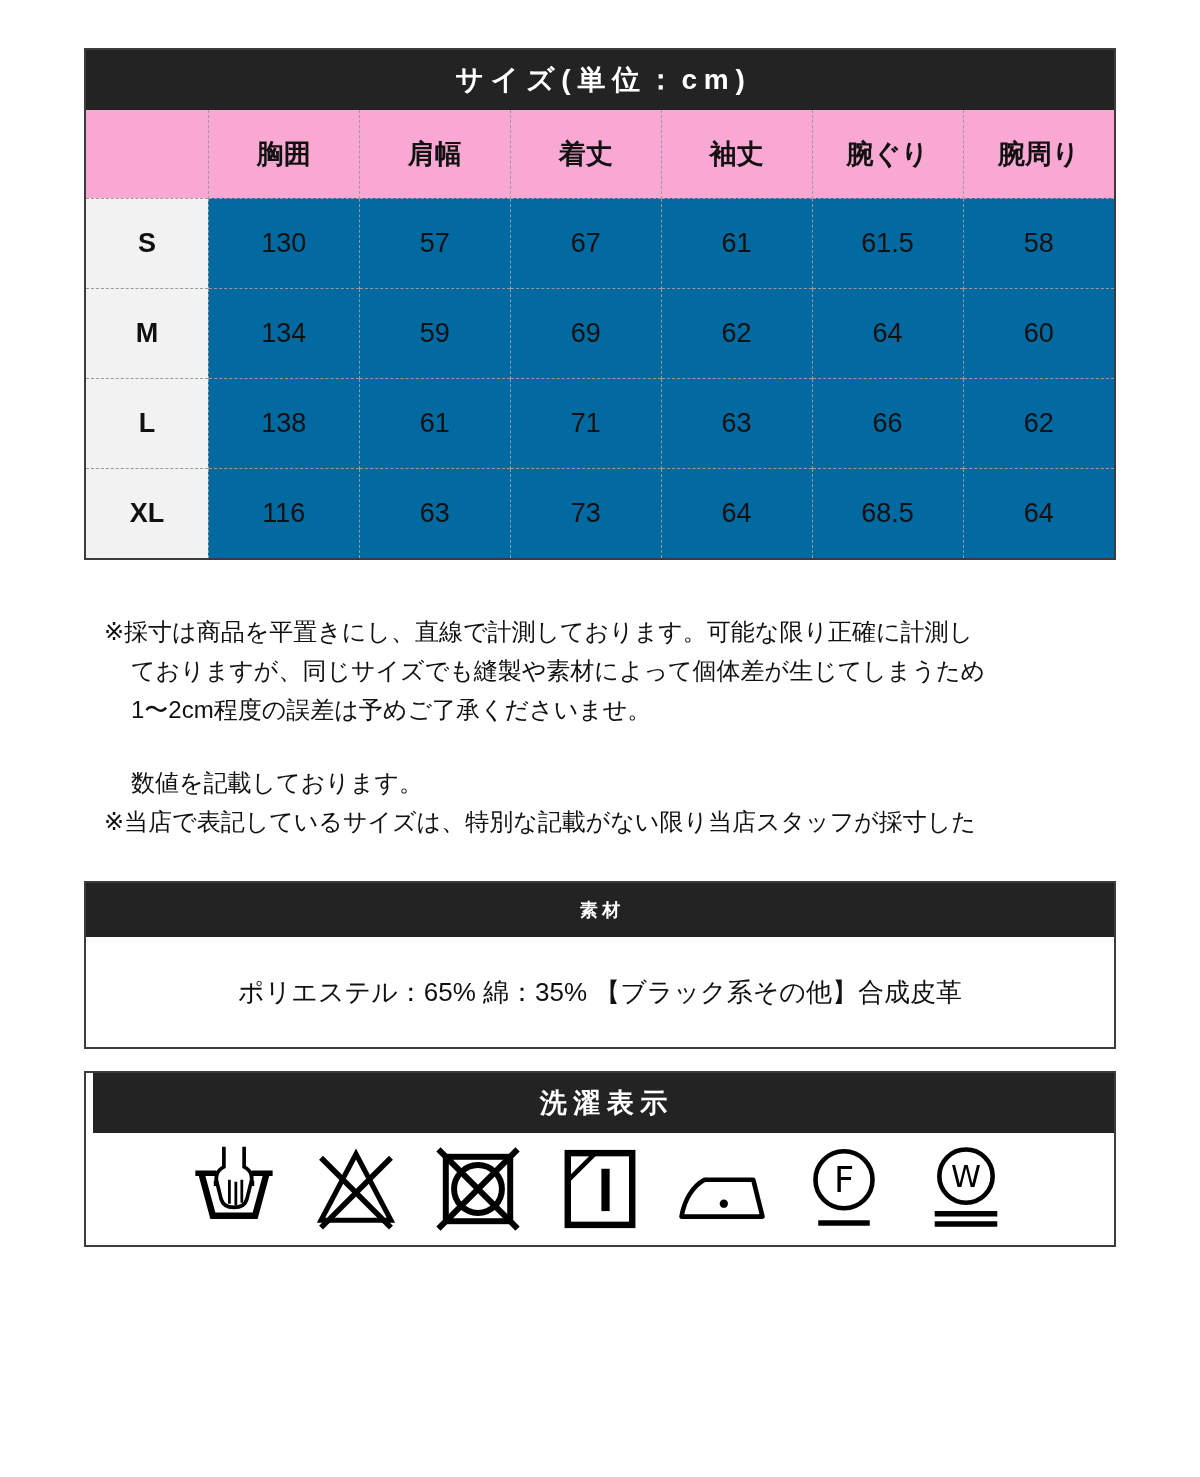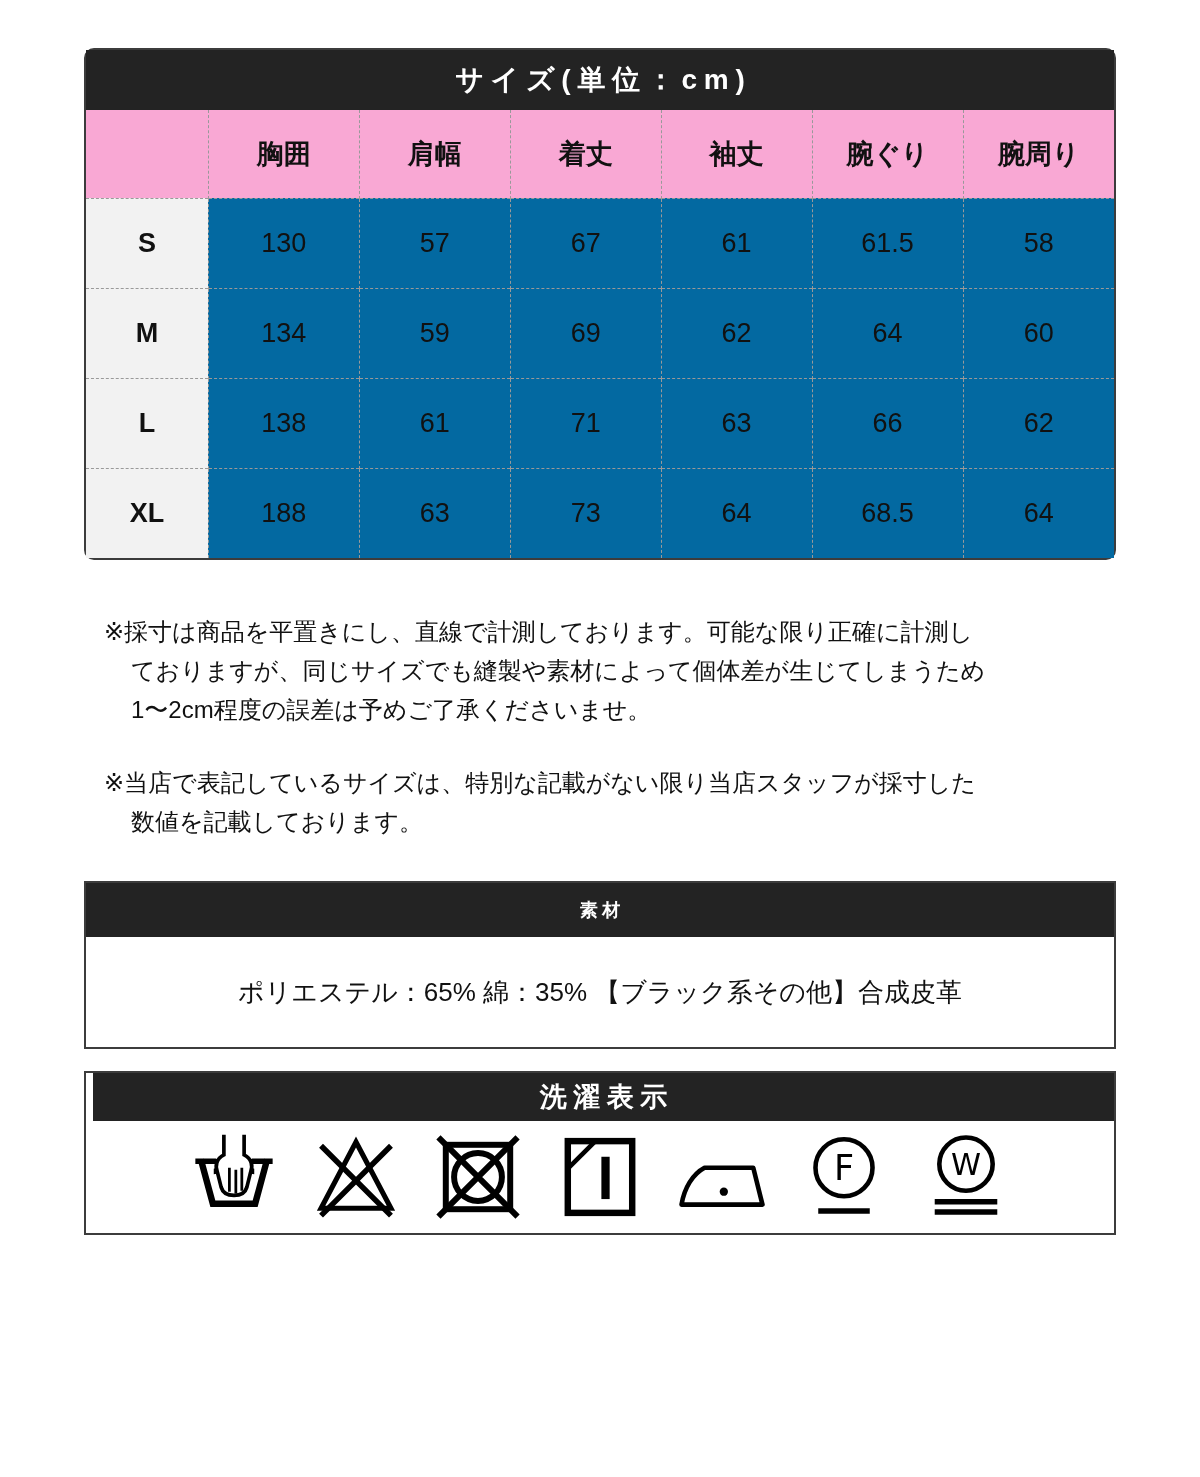--- a/index.html
+++ b/index.html
@@ -7,21 +7,21 @@
     width:1200px; height:1477px; background:#ffffff; overflow:hidden;
     font-family:"Liberation Sans","DejaVu Sans",sans-serif; color:#111;
     box-sizing:border-box;
   }
   .panel { margin:0 84px; border:2px solid #3c3c3c; background:#fff; }
   .bar {
     background:#232323; color:#fff; display:flex; align-items:center; justify-content:center;
     font-weight:bold; font-size:28px; letter-spacing:0.24em; text-indent:0.24em;
   }
   
-  .size-panel { margin-top:48px;border-radius:10px; }
+  .size-panel { margin-top:48px; }
   .size-panel .bar { height:60px; }
   table.size-table { width:100%; border-collapse:collapse; table-layout:fixed; }
   .size-table col.label-col { width:11.9%; }
   .size-table th, .size-table td { text-align:center; vertical-align:middle; font-size:27px; padding:0; }
   .size-table thead tr { height:88px; }
   .size-table thead th { background:#f9a8d4; font-weight:bold; }
   .size-table tbody tr { height:90px; }
   .size-table tbody th { background:#f2f2f2; font-weight:bold; }
   .size-table tbody td { background:#0369a1; font-weight:normal; }
   .size-table th + th, .size-table th + td, .size-table td + td { border-left:1px dashed #999; }
@@ -30,21 +30,21 @@
   .notes { margin:52px 84px 0 104px; font-size:24px; line-height:39px; }
   .note + .note { margin-top:34px; }
   .note-line.cont { padding-left:27px; }
   
   .material-panel { margin-top:40px; }
   .material-panel .bar { height:54px; font-size:18px; }
   .material-body { height:110px; display:flex; align-items:center; justify-content:center; font-size:26px; }
   
   .care-panel-1 { margin-top:22px; }
   .care-panel-2 { margin-top:26px; }
-  .care-panel .bar { height:48px; font-size:27px;margin-left:7px; }
+  .care-panel .bar { height:60px; font-size:27px;margin-left:7px; }
   .care-body { height:112px; display:flex; align-items:center; justify-content:center; gap:30px; }
   .care-icon { width:92px; height:92px; display:block; }
   .hidden-defs { position:absolute; width:0; height:0; overflow:hidden; }
 </style>
 </head>
 <body>
 
 <svg class="hidden-defs" aria-hidden="true">
   <defs>
     <g id="ic-hand-wash">
@@ -143,40 +143,40 @@
           <th>L</th>
           <td>138</td>
           <td>61</td>
           <td>71</td>
           <td>63</td>
           <td>66</td>
           <td>62</td>
         </tr>
         <tr>
           <th>XL</th>
-          <td>188</td>
+          <td>116</td>
           <td>63</td>
           <td>73</td>
           <td>64</td>
           <td>68.5</td>
           <td>64</td>
         </tr>
       </tbody>
     </table>
   </div>
 
   <div class="notes">
     <div class="note">
       <div class="note-line">※採寸は商品を平置きにし、直線で計測しております。可能な限り正確に計測し</div>
       <div class="note-line cont">ておりますが、同じサイズでも縫製や素材によって個体差が生じてしまうため</div>
       <div class="note-line cont">1〜2cm程度の誤差は予めご了承くださいませ。</div>
     </div>
     <div class="note">
+      <div class="note-line cont">数値を記載しております。</div>
       <div class="note-line">※当店で表記しているサイズは、特別な記載がない限り当店スタッフが採寸した</div>
-      <div class="note-line cont">数値を記載しております。</div>
     </div>
   </div>
 
   <div class="panel material-panel">
     <div class="bar">
       <span>素材</span>
     </div>
     <div class="material-body">
       <span>ポリエステル：65% 綿：35% 【ブラック系その他】合成皮革</span>
     </div>

